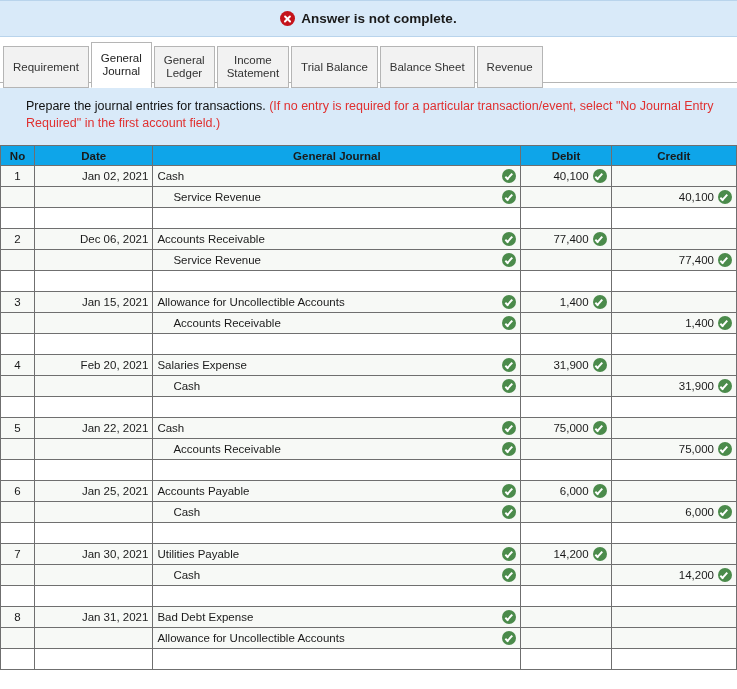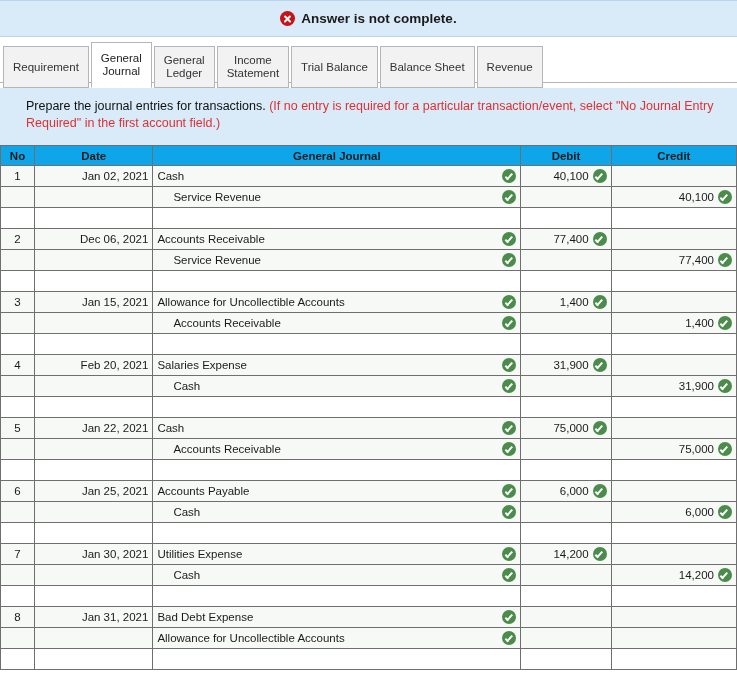--- a/index.html
+++ b/index.html
@@ -603,21 +603,21 @@
           <div class="amt-cell">
             <span class="amt-text"></span>
           </div>
         </td>
       </tr>
       <tr class="filled">
         <td class="c-no">7</td>
         <td class="c-date">Jan 30, 2021</td>
         <td class="c-acct">
           <div class="acct-cell">
-            <span class="acct-text">Utilities Expense</span>
+            <span class="acct-text">Utilities Payable</span>
             <span class="check"></span>
           </div>
         </td>
         <td class="c-debit">
           <div class="amt-cell">
             <span class="amt-text">14,200</span>
             <span class="check"></span>
           </div>
         </td>
         <td class="c-credit">

